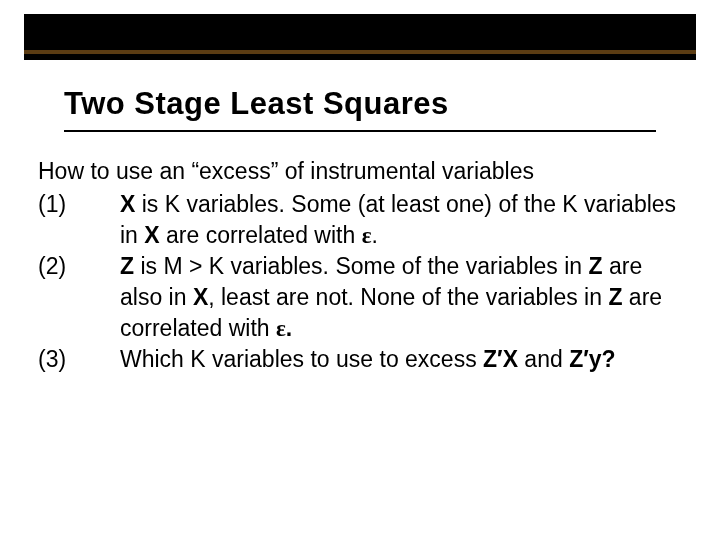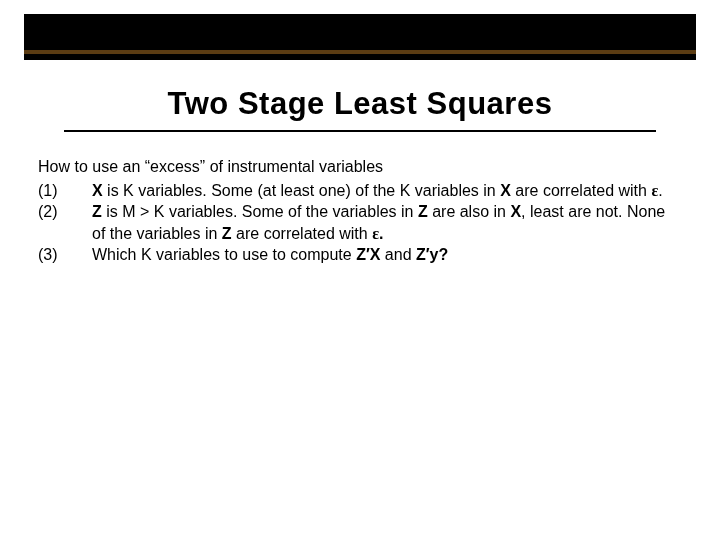--- a/index.html
+++ b/index.html
@@ -38,47 +38,48 @@
     position: absolute;
     left: 24px;
     right: 24px;
     top: 86px;
   }
   .title {
     font-family: "Arial Black", Arial, sans-serif;
     font-weight: 900;
     font-size: 31px;
     letter-spacing: 0.5px;
-    text-align: center;
+    text-align: left;
     color: #000;
     padding-bottom: 8px;
     border-bottom: 2px solid #000;
     margin: 0 40px;
   }
   .body {
     position: absolute;
     left: 38px;
     right: 40px;
     top: 156px;
-    font-size: 16px;
+    font-size: 23px;
     line-height: 1.35;
     color: #000;
   }
   .intro {
     margin: 0 0 2px 0;
   }
   .row {
     display: flex;
     margin: 0;
   }
   .num {
     flex: 0 0 54px;
   }
   .txt {
     flex: 1;
+    margin-left: 28px;
   }
   .b { font-weight: bold; }
   .eps { font-family: Georgia, 'Times New Roman', serif; font-weight: bold; }
 </style>
 </head>
 <body>
 
 <div class="slide">
   <div class="topbar"></div>
 
@@ -99,18 +100,18 @@
     <div class="row">
       <div class="num">(2)</div>
       <div class="txt">
         <span class="b">Z</span><span> is M &gt; K variables.  Some of the variables in </span><span class="b">Z</span><span> are also in </span><span class="b">X</span><span>, least are not.  None of the variables in </span><span class="b">Z</span><span> are correlated with </span><span class="eps">ε</span><span class="b">.</span>
       </div>
     </div>
 
     <div class="row">
       <div class="num">(3)</div>
       <div class="txt">
-        <span>Which K variables to use to compute </span><span class="b">Z′X</span><span> and </span><span class="b">Z′y?</span>
+        <span>Which K variables to use to excess </span><span class="b">Z′X</span><span> and </span><span class="b">Z′y?</span>
       </div>
     </div>
 
   </div>
 </div>
 
 </body></html>

